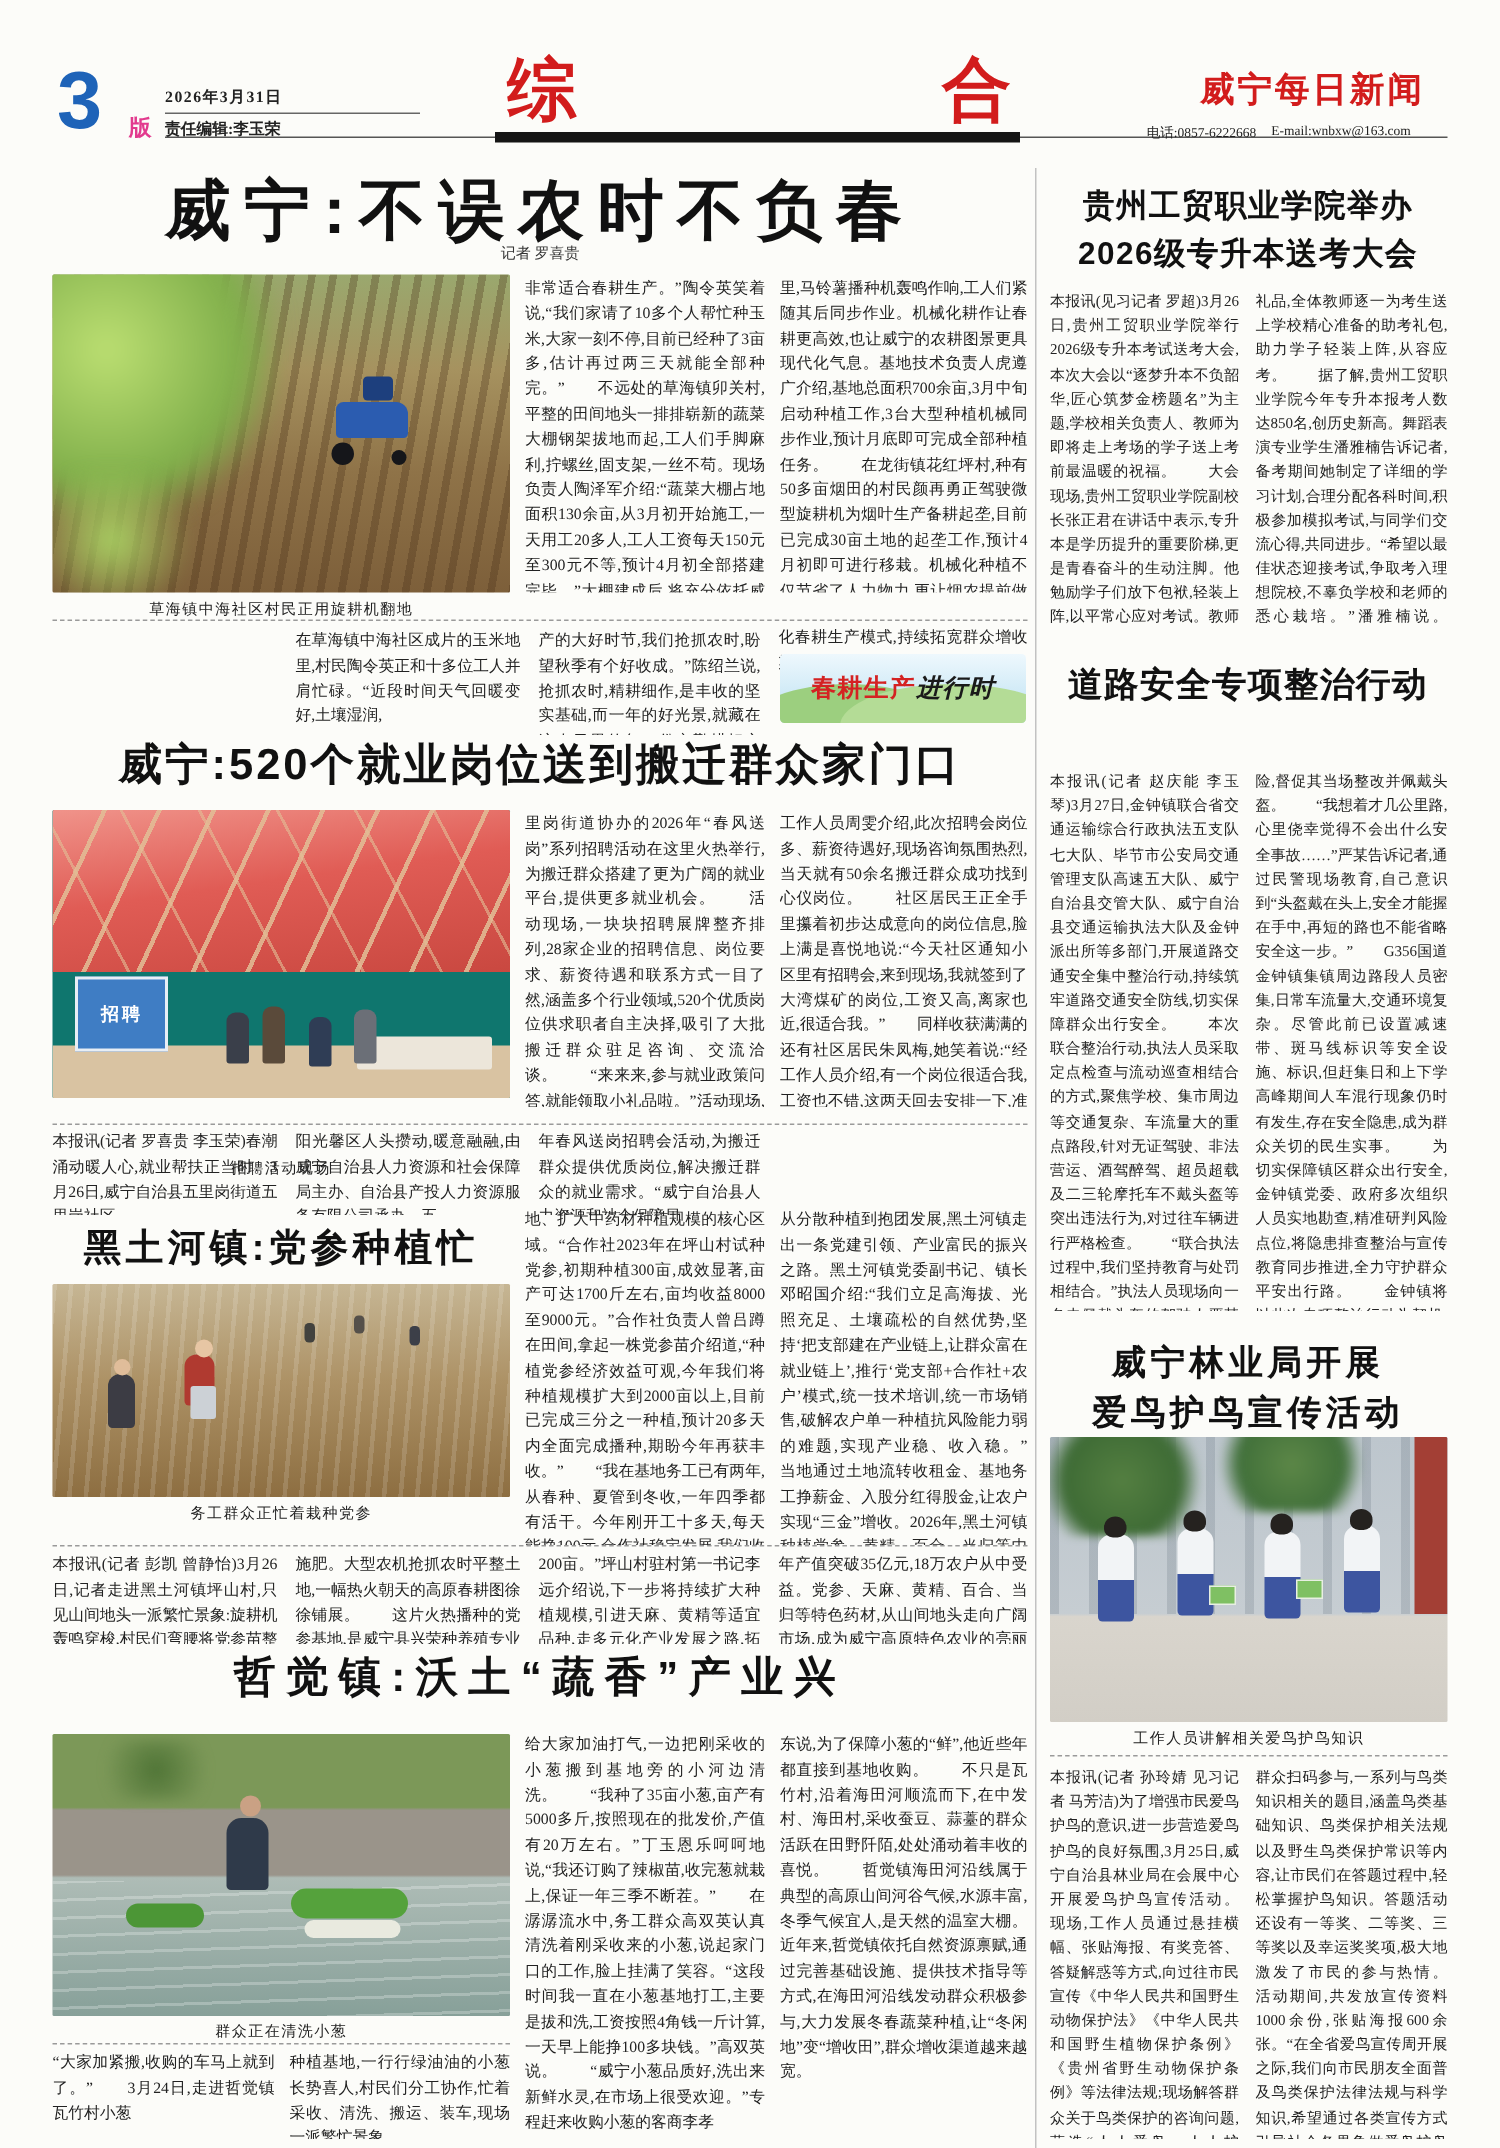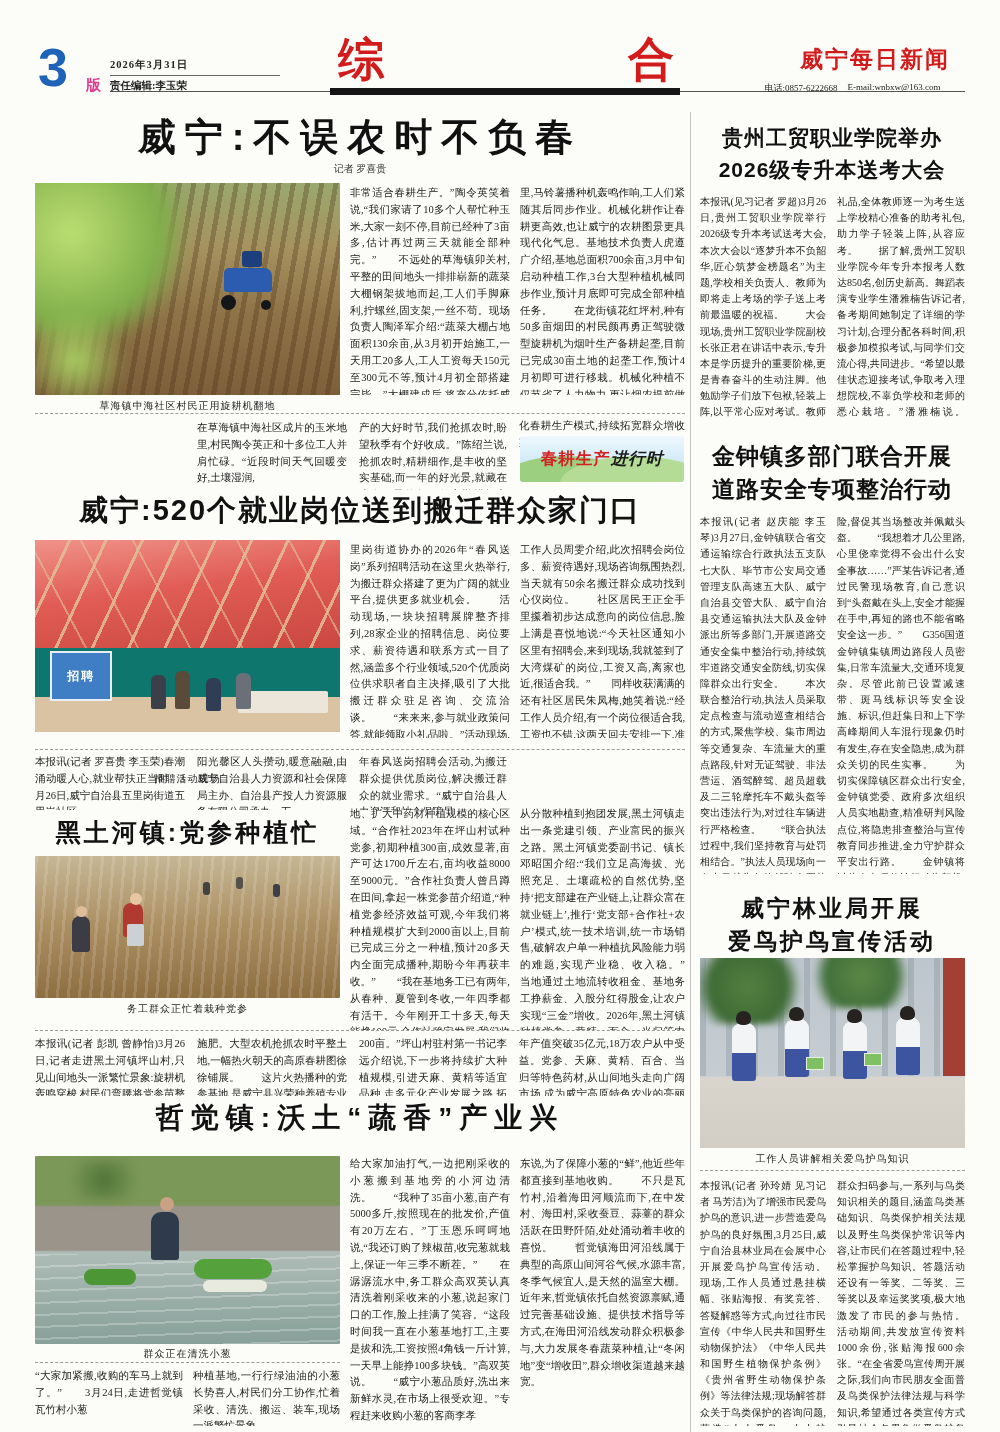--- a/index.html
+++ b/index.html
@@ -127,21 +127,21 @@
   <div class="headbar-thin"></div>
   <div class="headbar-thick"></div>
   <div class="masthead">威宁每日新闻</div>
   <div class="contact">
     <span>电话:0857-6222668</span>
     <span>E-mail:wnbxw@163.com</span>
   </div>
 
   <div class="vdivider"></div>
 
-  <div class="htitle" style="left:35px;top:116px;width:650px;font-size:38px;letter-spacing:9px;">威宁:不误农时不负春</div>
+  <div class="htitle" style="left:35px;top:116px;width:650px;font-size:44px;letter-spacing:9px;">威宁:不误农时不负春</div>
   <div class="byline" style="left:35px;top:162px;width:650px;">记者 罗喜贵</div>
 
   <div class="photo photo1" style="left:35px;top:183px;width:305px;height:212px;">
     <div class="ph-el p1-rows"></div>
     <div class="ph-el p1-foliage"></div>
     <div class="ph-el p1-foliage2"></div>
     <div class="ph-el p1-cab"></div>
     <div class="ph-el p1-tractor"></div>
     <div class="ph-el p1-wheel1"></div>
     <div class="ph-el p1-wheel2"></div>
@@ -239,21 +239,20 @@
   <div class="col" style="left:520px;top:1156px;width:165px;height:272px;">东说,为了保障小葱的“鲜”,他近些年都直接到基地收购。　　不只是瓦竹村,沿着海田河顺流而下,在中发村、海田村,采收蚕豆、蒜薹的群众活跃在田野阡陌,处处涌动着丰收的喜悦。　　哲觉镇海田河沿线属于典型的高原山间河谷气候,水源丰富,冬季气候宜人,是天然的温室大棚。　　近年来,哲觉镇依托自然资源禀赋,通过完善基础设施、提供技术指导等方式,在海田河沿线发动群众积极参与,大力发展冬春蔬菜种植,让“冬闲地”变“增收田”,群众增收渠道越来越宽。</div>
 
   <div class="htitle" style="left:698px;top:122px;width:268px;font-size:21px;letter-spacing:1px;line-height:1.5;">
     <div>贵州工贸职业学院举办</div>
     <div>2026级专升本送考大会</div>
   </div>
   <div class="col scol" style="left:700px;top:194px;width:126px;height:226px;">本报讯(见习记者 罗超)3月26日,贵州工贸职业学院举行2026级专升本考试送考大会,本次大会以“逐梦升本不负韶华,匠心筑梦金榜题名”为主题,学校相关负责人、教师为即将走上考场的学子送上考前最温暖的祝福。　　大会现场,贵州工贸职业学院副校长张正君在讲话中表示,专升本是学历提升的重要阶梯,更是青春奋斗的生动注脚。他勉励学子们放下包袱,轻装上阵,以平常心应对考试。教师代表则围绕考场答题规范、时间分配策略及考前心理调适等内容,为考生们带来干货满满的“考前一课”,字里行间透露出师者的责任与牵挂。优秀学生代表了分享备考心得与冲刺计划。学校领导还为优秀备考学子颁发荣誉证书和励志</div>
   <div class="col scol" style="left:837px;top:194px;width:128px;height:226px;">礼品,全体教师逐一为考生送上学校精心准备的助考礼包,助力学子轻装上阵,从容应考。　　据了解,贵州工贸职业学院今年专升本报考人数达850名,创历史新高。舞蹈表演专业学生潘雅楠告诉记者,备考期间她制定了详细的学习计划,合理分配各科时间,积极参加模拟考试,与同学们交流心得,共同进步。“希望以最佳状态迎接考试,争取考入理想院校,不辜负学校和老师的悉心栽培。”潘雅楠说。　　为确保考生安心赴考,学校制定了周密的考试护航方案,统一安排“点对点”送考大巴,每辆车均有带队教师全程陪同,同时做好心理疏导、医疗应急、交通保障等各项服务,将关怀延伸至考生奔赴考场的“最后一公里”。</div>
 
   <div class="htitle" style="left:698px;top:440px;width:268px;font-size:23px;letter-spacing:1px;line-height:1.45;">
-    <div>金钟镇多部门联合开展</div>
     <div>道路安全专项整治行动</div>
   </div>
   <div class="col scol" style="left:700px;top:514px;width:126px;height:360px;">本报讯(记者 赵庆能 李玉琴)3月27日,金钟镇联合省交通运输综合行政执法五支队七大队、毕节市公安局交通管理支队高速五大队、威宁自治县交管大队、威宁自治县交通运输执法大队及金钟派出所等多部门,开展道路交通安全集中整治行动,持续筑牢道路交通安全防线,切实保障群众出行安全。　　本次联合整治行动,执法人员采取定点检查与流动巡查相结合的方式,聚焦学校、集市周边等交通复杂、车流量大的重点路段,针对无证驾驶、非法营运、酒驾醉驾、超员超载及二三轮摩托车不戴头盔等突出违法行为,对过往车辆进行严格检查。　　“联合执法过程中,我们坚持教育与处罚相结合。”执法人员现场向一名未佩戴头盔的驾驶人严某指出安全隐患,并对其进行批评教育,讲解相关交通安全知识和典型事故案例,消除安全隐</div>
   <div class="col scol" style="left:837px;top:514px;width:128px;height:360px;">险,督促其当场整改并佩戴头盔。　　“我想着才几公里路,心里侥幸觉得不会出什么安全事故……”严某告诉记者,通过民警现场教育,自己意识到“头盔戴在头上,安全才能握在手中,再短的路也不能省略安全这一步。”　　G356国道金钟镇集镇周边路段人员密集,日常车流量大,交通环境复杂。尽管此前已设置减速带、斑马线标识等安全设施、标识,但赶集日和上下学高峰期间人车混行现象仍时有发生,存在安全隐患,成为群众关切的民生实事。　　为切实保障镇区群众出行安全,金钟镇党委、政府多次组织人员实地勘查,精准研判风险点位,将隐患排查整治与宣传教育同步推进,全力守护群众平安出行路。　　金钟镇将以此次专项整治行动为契机,常态化开展道路交通安全宣传教育,引导群众自觉遵守交通法规,不断增强安全文明出行意识,共同营造安全有序畅通的道路交通环境。</div>
 
   <div class="htitle" style="left:698px;top:892px;width:268px;font-size:23px;letter-spacing:3px;line-height:1.45;">
     <div>威宁林业局开展</div>
     <div>爱鸟护鸟宣传活动</div>
   </div>
 

